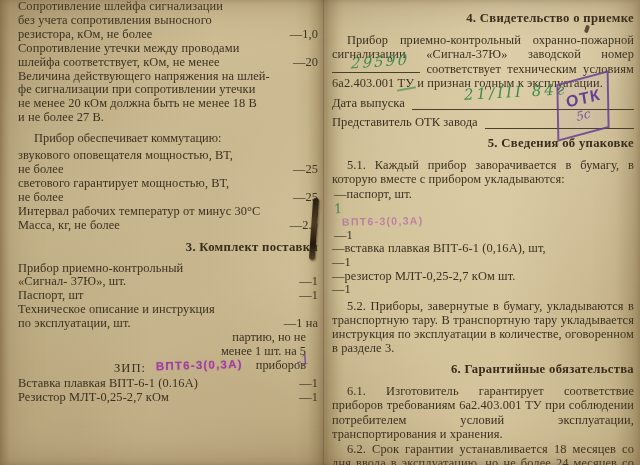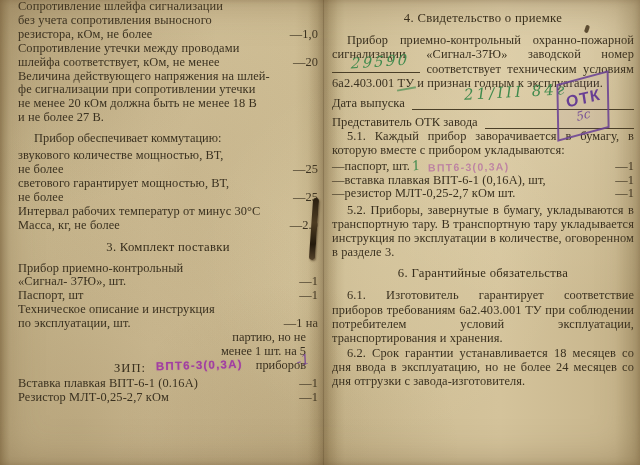--- a/index.html
+++ b/index.html
@@ -18,21 +18,21 @@
   .page::after{
     content:"";position:absolute;inset:0;pointer-events:none;
     box-shadow:inset 0 0 42px rgba(104,80,44,.40), inset 0 0 7px rgba(88,64,34,.30);
   }
   .col{position:absolute;top:0;}
   .col-left{left:18px;width:300px;top:0;}
   .col-right{left:332px;width:302px;top:4px;}
   .ln{display:flex;justify-content:space-between;line-height:13.9px;font-size:12.4px;letter-spacing:.1px;}
   .ln .v{white-space:nowrap;font-weight:bold;font-weight:normal;}
   .intro{line-height:13.9px;font-size:12.4px;text-indent:16px;margin-top:7px;margin-bottom:3px;}
-  .hd{font-weight:normal;text-align:center;font-size:12.7px;letter-spacing:.3px;color:#352c1b;margin:7px 0 7px;}
+  .hd{font-weight:bold;text-align:right;font-size:12.7px;letter-spacing:.3px;color:#352c1b;margin:7px 0 7px;}
   .rightblock{text-align:right;line-height:13.9px;font-size:12.4px;padding-right:12px;}
   .ziprow{position:relative;height:16px;margin-top:-12px;line-height:14px;font-size:12.6px;}
   .ziplabel{margin-left:96px;letter-spacing:1px;}
   .stamp{font-family:"Liberation Sans",sans-serif;font-weight:bold;color:#a23ea2;}
   .zipstamp{position:absolute;left:138px;top:-3px;font-size:11.5px;letter-spacing:1.2px;transform:rotate(-1.5deg);text-shadow:0 0 1px rgba(162,62,162,.5);}
   .hand{font-family:"DejaVu Serif",serif;font-style:italic;}
   .hand-purple{color:#7c4a96;}
   .zip-hand{position:absolute;right:8px;top:-8px;font-size:14px;transform:rotate(-14deg);}
   .para{margin:0;font-size:12.4px;line-height:14.15px;text-align:justify;text-indent:15px;letter-spacing:.1px;}
   .para+.para{margin-top:1px;}
@@ -46,21 +46,21 @@
   .date-hand{position:absolute;left:52px;top:-10px;font-size:15px;letter-spacing:3px;transform:rotate(-3deg);white-space:nowrap;}
   .otk-stamp{
     position:absolute;left:224px;top:74px;width:50px;height:52px;
     border:2.2px solid rgba(104,62,148,.85);
     transform:rotate(-15deg) skewX(-14deg);
     display:flex;flex-direction:column;align-items:center;justify-content:center;
     color:#683e94;background:rgba(140,100,180,.06);
   }
   .otk-stamp .otk-main{font-family:"Liberation Sans",sans-serif;font-weight:bold;font-size:16px;letter-spacing:1px;transform:skewX(10deg) rotate(2deg);}
   .otk-stamp .otk-sub{font-family:"DejaVu Serif",serif;font-style:italic;font-size:12px;transform:skewX(10deg);opacity:.85;}
-  .packline{display:flex;justify-content:space-between;align-items:baseline;font-size:12.4px;line-height:13.6px;letter-spacing:.1px;}
+  .packline{display:flex;justify-content:space-between;align-items:baseline;font-size:12.4px;line-height:13.6px;letter-spacing:.1px;flex-direction:column;}
   .packline .v{white-space:nowrap;}
   .pack-hand{font-size:13px;margin-left:2px;transform:rotate(-12deg);display:inline-block;}
   .faintstamp{flex:1;font-size:10.5px;letter-spacing:1.3px;opacity:.5;padding-left:8px;white-space:nowrap;overflow:hidden;transform:rotate(-1deg);}
   .packs{margin-top:2px;margin-bottom:2px;}
   .fold{position:absolute;left:308px;top:0;width:30px;height:465px;pointer-events:none;
     background:linear-gradient(90deg,transparent 0,rgba(115,92,56,.18) 9px,rgba(96,74,42,.32) 15px,rgba(120,96,60,.14) 21px,transparent 30px);}
   .crease-line{position:absolute;left:15px;top:0;width:1px;height:100%;background:rgba(80,60,32,.25);}
   .staple{position:absolute;left:3px;top:198px;width:6px;height:62px;border-radius:3px;
     background:linear-gradient(180deg,#2a1f10 0%,#4d3c22 40%,#241a0c 75%,#54422a 100%);
     transform:rotate(4deg);box-shadow:1px 1px 2px rgba(60,42,18,.55);}
@@ -98,21 +98,21 @@
     <div class="ln">
         <span>не менее 20 кОм должна быть не менее 18 В</span>
       </div>
     <div class="ln">
         <span>и не более 27 В.</span>
       </div>
 
     <div class="intro">Прибор обеспечивает коммутацию:</div>
 
     <div class="ln">
-        <span>звукового количестве мощностью, ВТ,</span>
+        <span>звукового оповещателя мощностью, ВТ,</span>
       </div>
     <div class="ln">
         <span>не более</span>
         <span class="v">—25</span>
       </div>
     <div class="ln">
         <span>светового гарантирует мощностью, ВТ,</span>
       </div>
     <div class="ln">
         <span>не более</span>
@@ -189,20 +189,21 @@
     <div class="fieldline">
       <span>Представитель ОТК завода</span>
       <span class="uline"></span>
     </div>
 
     <div class="otk-stamp">
       <span class="otk-main">ОТК</span>
       <span class="otk-sub">5с</span>
     </div>
 
+    <div class="hd">5. Сведения об упаковке</div>
     <p class="para">5.1. Каждый прибор заворачивается в бумагу, в которую вместе с прибором укладываются:</p>
 
     <div class="packs">
       <div class="packline">
         <span>—паспорт, шт.</span>
         <span class="hand hand-green pack-hand">1</span>
         <span class="stamp faintstamp">ВПТ6-3(0,3А)</span>
         <span class="v">—1</span>
       </div>
       <div class="packline">

